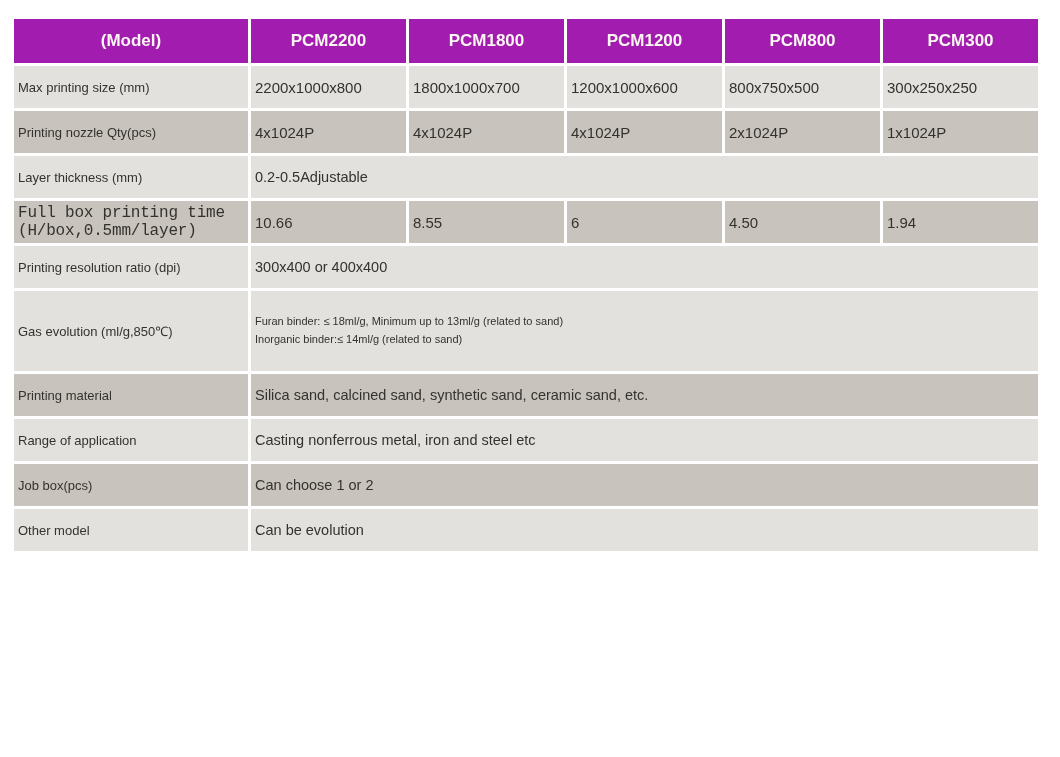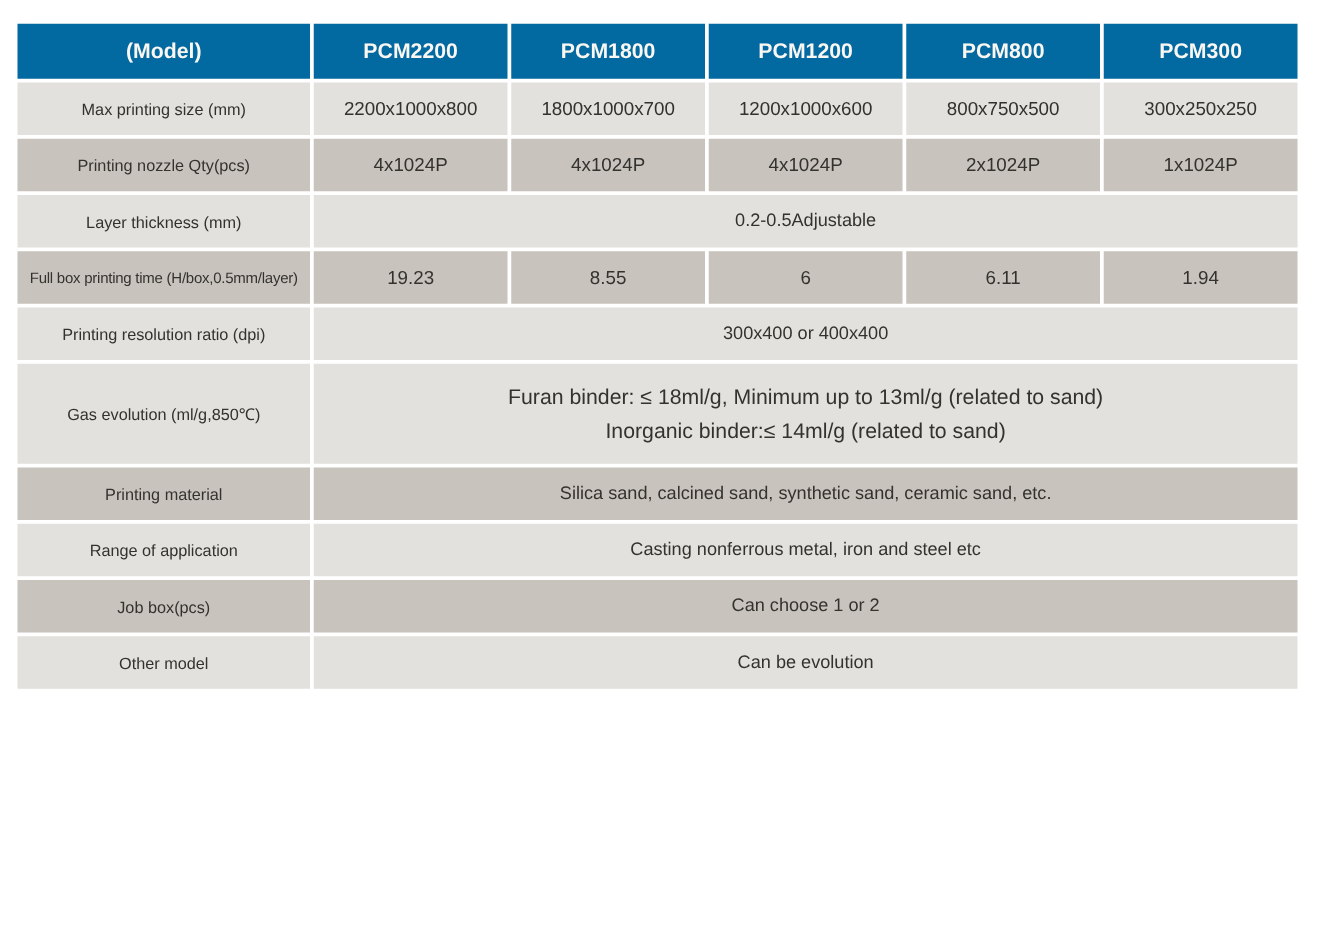--- a/index.html
+++ b/index.html
@@ -15,43 +15,43 @@
   table.spec {
     border-collapse: separate;
     border-spacing: 3px;
     table-layout: fixed;
     margin: 16px 0 0 11px;
     background: #ffffff;
   }
   col.c-label { width: 234px; }
   col.c-val   { width: 155px; }
   th {
-    background: #0369a1;
+    background: #a21caf;
     color: #faf6f1;
     font-size: 17px;
     font-weight: bold;
     height: 44px;
     text-align: center;
     vertical-align: middle;
     padding: 0;
   }
   td {
     height: 42px;
-    text-align: center;
+    text-align: left;
     vertical-align: middle;
     padding: 0 4px;
     font-size: 15px;
   }
   tr.light td { background: #e3e1dd; }
   tr.dark  td { background: #c8c4bd; }
   td.lbl { font-size: 13px; }
-  td.lbl.small { font-size: 12px; letter-spacing: -0.2px; }
+  td.lbl.small { font-size: 16px; letter-spacing: -0.2px; font-family: Liberation Mono, monospace; }
   td.merged { font-size: 14.5px; }
   tr.tall td { height: 80px; }
-  td.merged .mline { line-height: 1.6; font-size: 17px; }
+  td.merged .mline { line-height: 1.6; font-size: 11px; }
 </style>
 </head>
 <body>
 
 <table class="spec">
   <colgroup>
     <col class="c-label">
     <col class="c-val">
       <col class="c-val">
       <col class="c-val">
@@ -84,24 +84,24 @@
       <td>4x1024P</td>
       <td>2x1024P</td>
       <td>1x1024P</td>
     </tr>
     <tr class="light">
       <td class="lbl">Layer thickness (mm)</td>
       <td class="merged" colspan="5">0.2-0.5Adjustable</td>
     </tr>
     <tr class="dark">
       <td class="lbl small">Full box printing time (H/box,0.5mm/layer)</td>
-      <td>19.23</td>
+      <td>10.66</td>
       <td>8.55</td>
       <td>6</td>
-      <td>6.11</td>
+      <td>4.50</td>
       <td>1.94</td>
     </tr>
     <tr class="light">
       <td class="lbl">Printing resolution ratio (dpi)</td>
       <td class="merged" colspan="5">300x400 or 400x400</td>
     </tr>
     <tr class="light tall">
       <td class="lbl">Gas evolution (ml/g,850℃)</td>
       <td class="merged" colspan="5">
         <div class="mline">Furan binder: ≤ 18ml/g, Minimum up to 13ml/g (related  to sand)</div>

